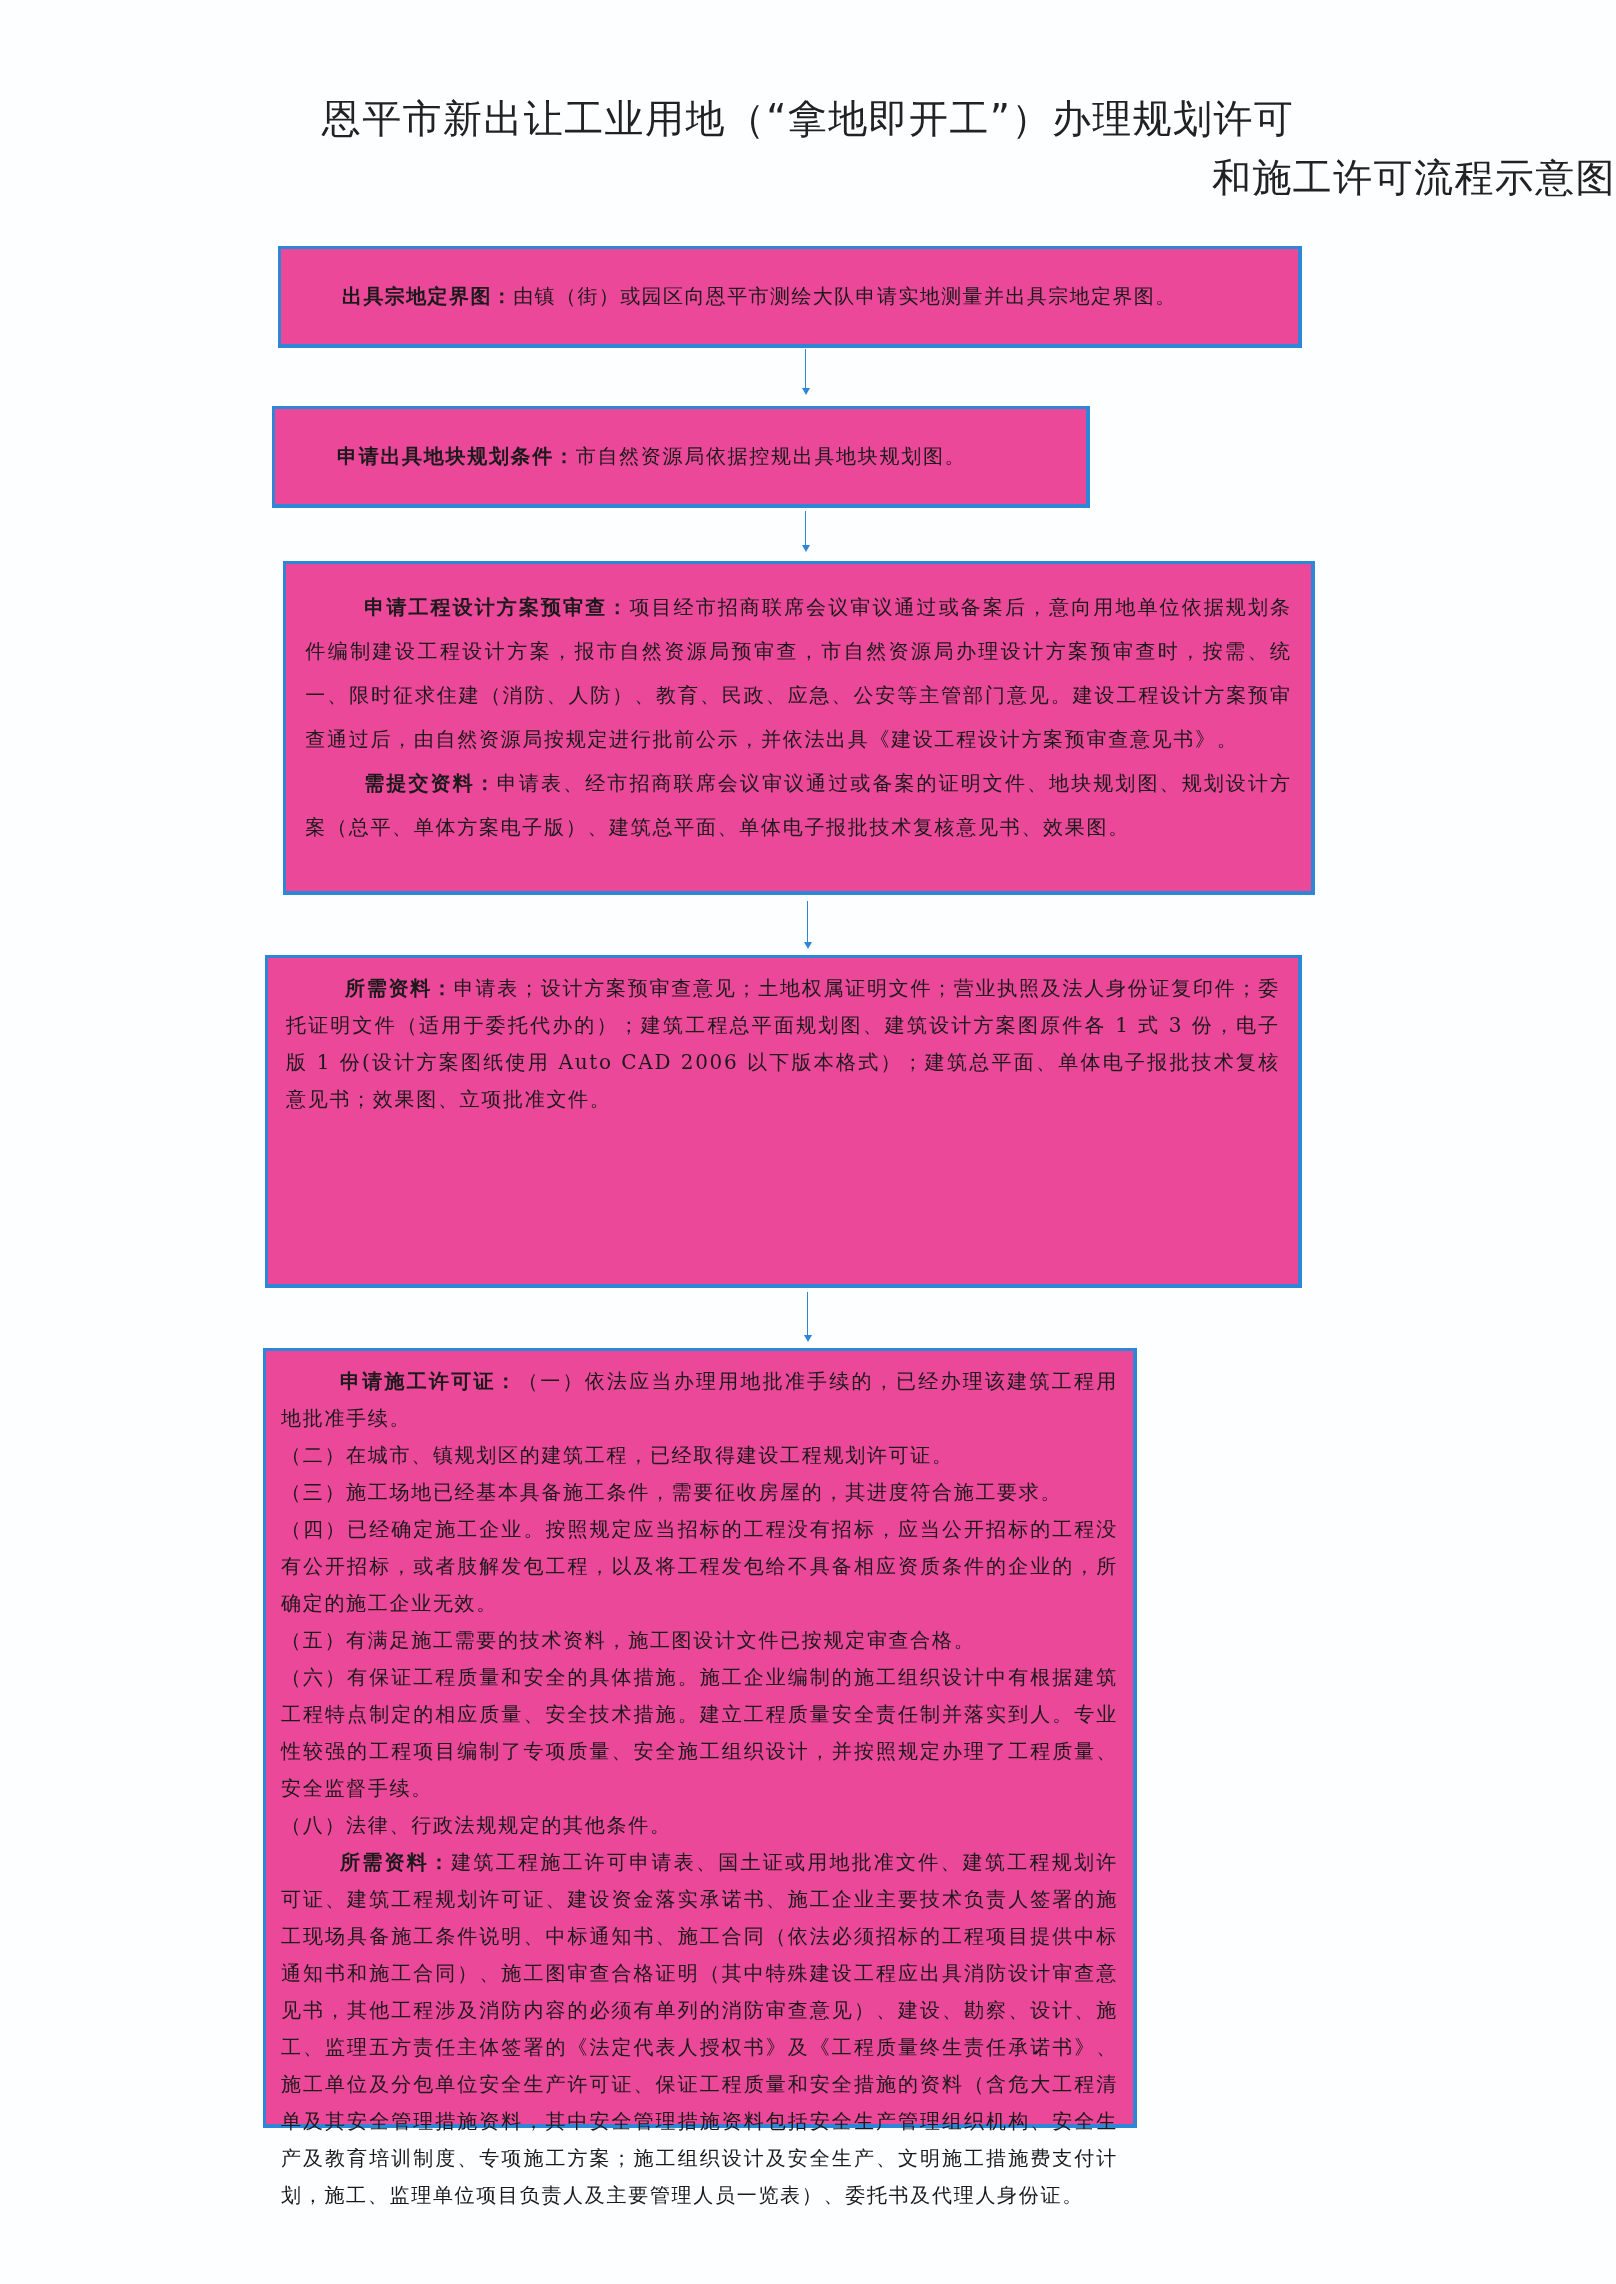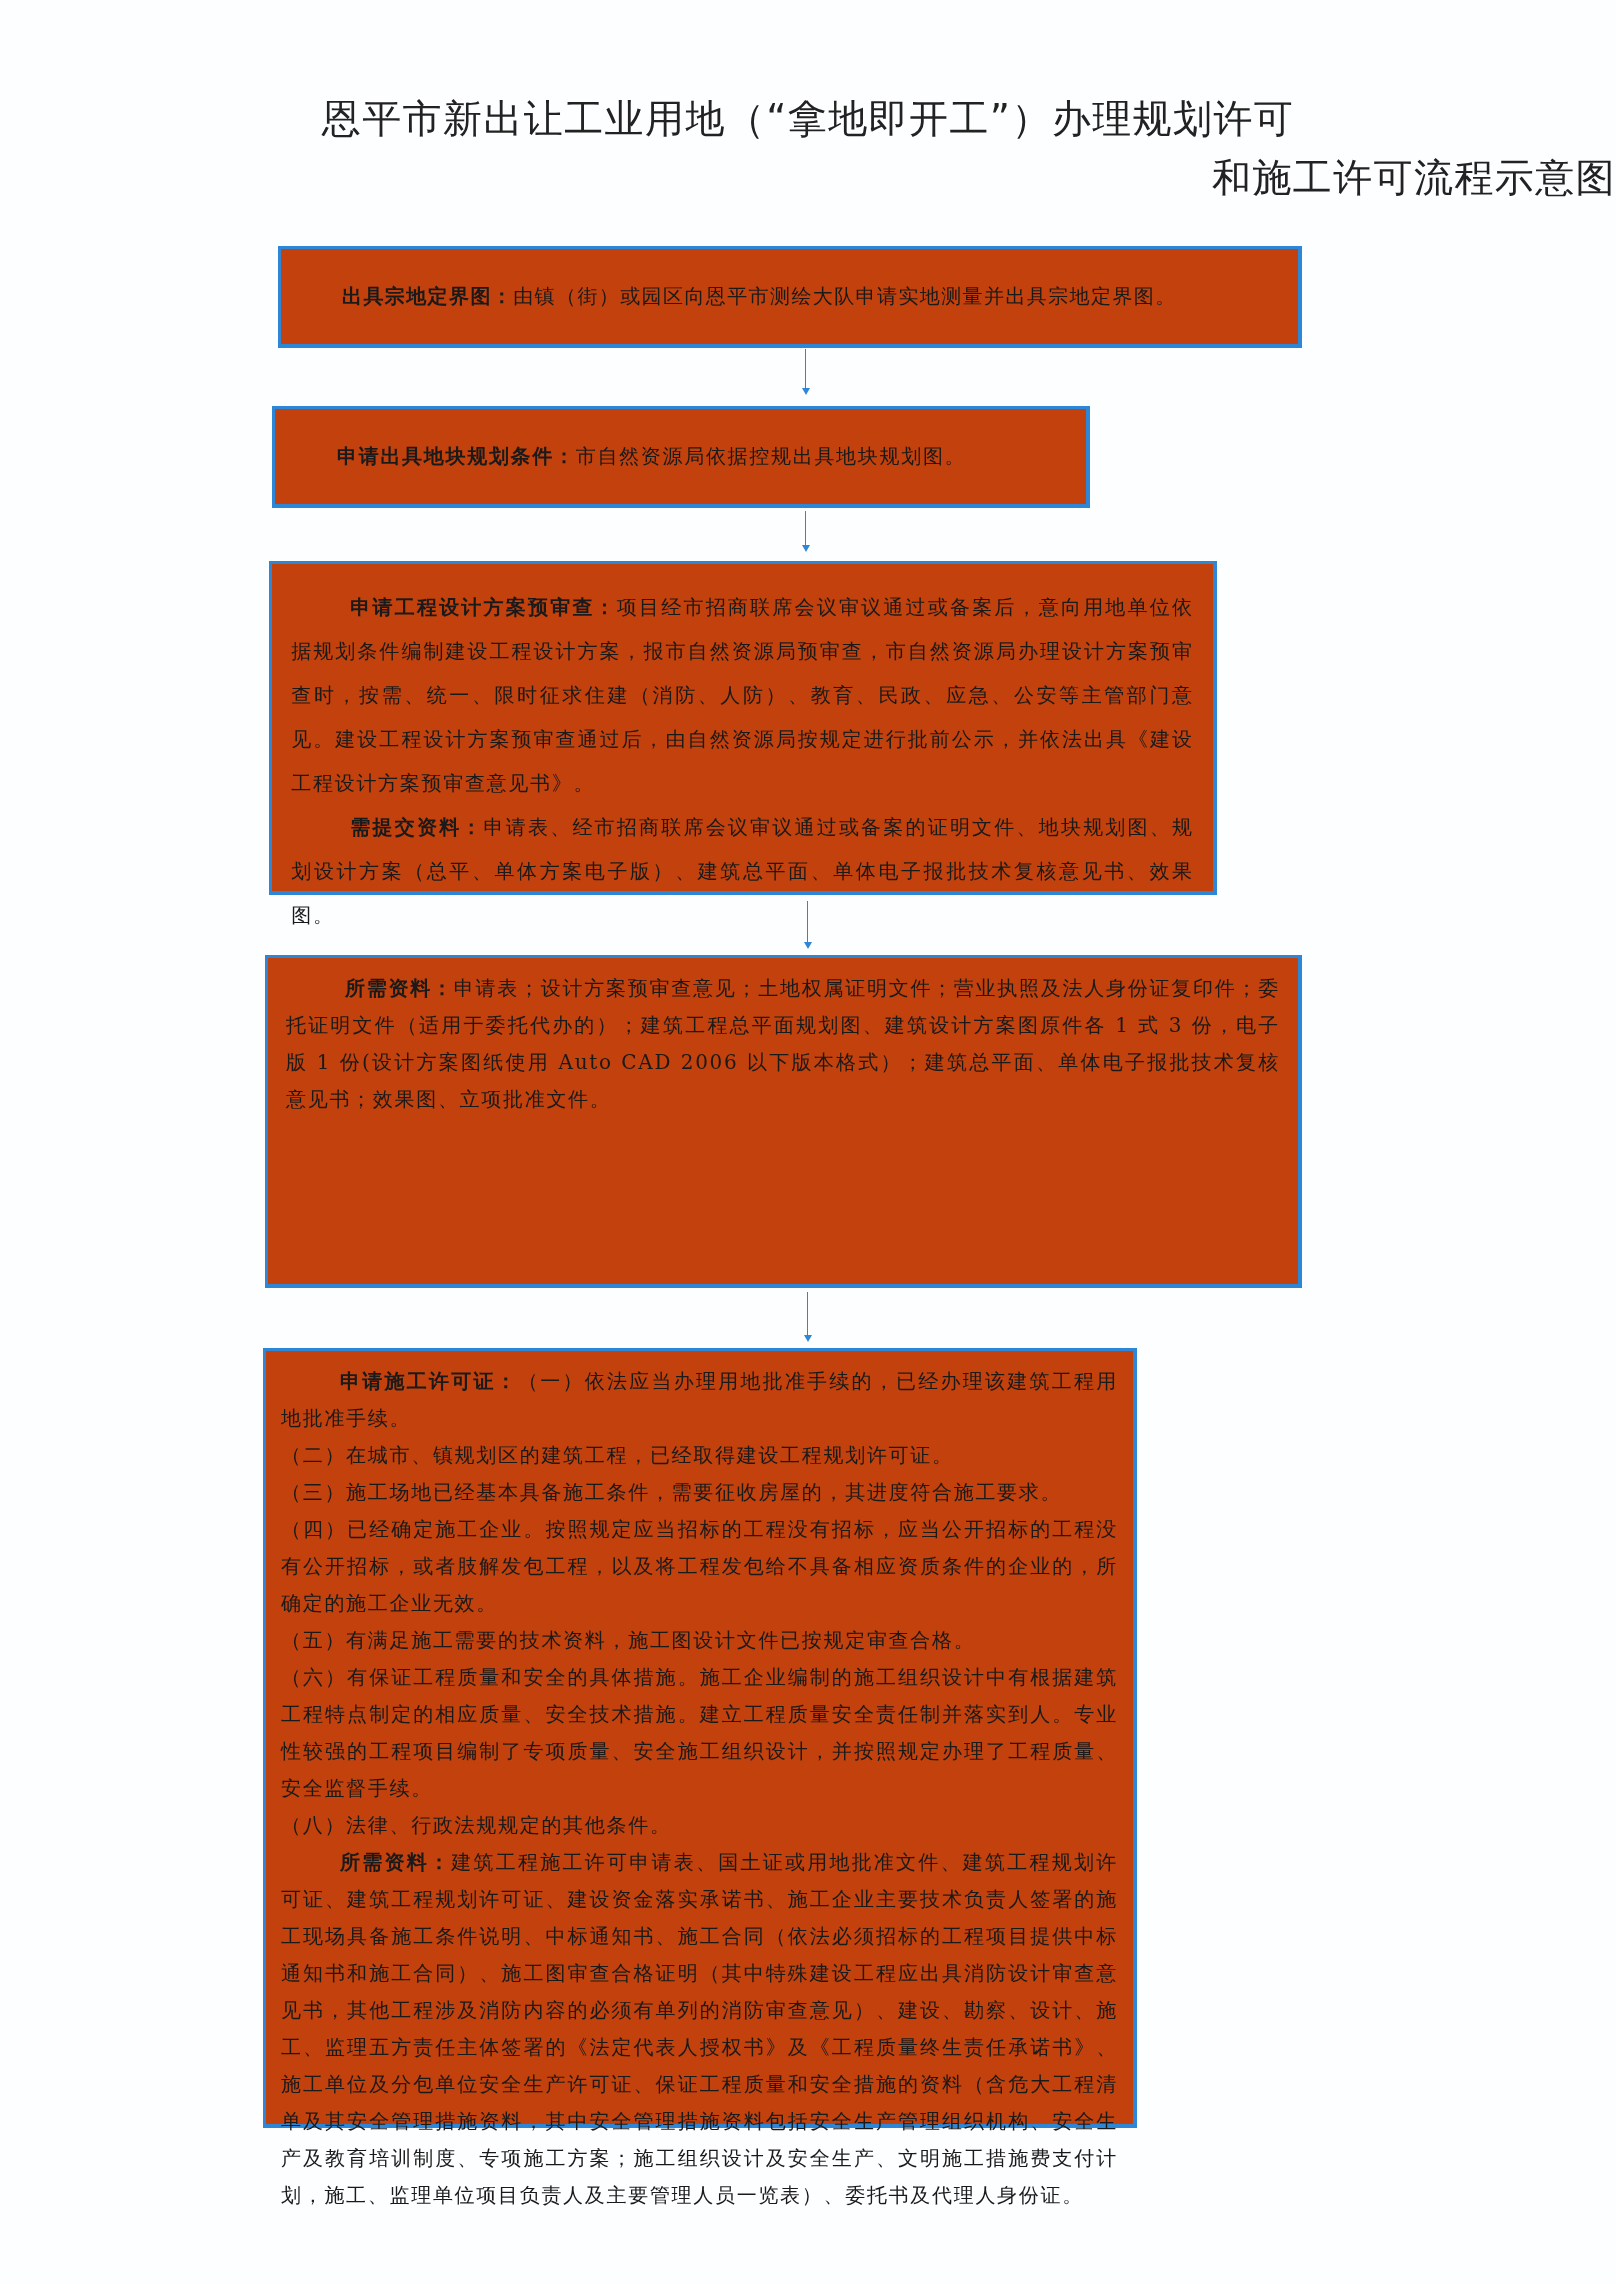--- a/index.html
+++ b/index.html
@@ -17,21 +17,21 @@
       font-weight: normal; font-size: 39px; color: #222; letter-spacing: 1.4px;
       margin: 0;
     }
     .t1 { top: 92px; }
     .t2 { top: 151px; text-align: right; }
     .box {
       position: absolute; box-sizing: border-box;
       border: 3.5px solid #2e86d6;
       border-right-width: 4.1px;
       border-bottom-width: 4.1px;
-      background: #c2410c;
+      background: #ec4899;
     }
     .para {
       font-size: 20px; line-height: 37px; letter-spacing: 1.7px;
       margin: 0; text-align: justify;
     }
     .indent { text-indent: 59px; }
     .lbl { font-family: "DejaVu Sans", "Liberation Sans", sans-serif; font-weight: bold; }
     .arrow { position: absolute; width: 9.7px; }
     .arrow .line { position: absolute; left: 4.1px; top: 0; width: 1.4px; background: #2e86d6; }
     .arrow .head {
@@ -66,21 +66,21 @@
       <span class="lbl">申请出具地块规划条件：</span><span>市自然资源局依据控规出具地块规划图。</span>
     </p>
   </div>
 </div>
 
 <div class="arrow" style="left:801px; top:511px; height:41px;">
   <div class="line" style="height:36px;"></div>
     <div class="head"></div>
 </div>
 
-<div class="box" style="left:269px; top:561px; width:948px; height:334px; padding:21px 19.3px 0 19.3px;">
+<div class="box" style="left:283px; top:561px; width:1032px; height:334px; padding:21px 19.3px 0 19.3px;">
   <p class="para indent" style="line-height:44px;">
     <span class="lbl">申请工程设计方案预审查：</span><span>项目经市招商联席会议审议通过或备案后，意向用地单位依据规划条件编制建设工程设计方案，报市自然资源局预审查，市自然资源局办理设计方案预审查时，按需、统一、限时征求住建（消防、人防）、教育、民政、应急、公安等主管部门意见。建设工程设计方案预审查通过后，由自然资源局按规定进行批前公示，并依法出具《建设工程设计方案预审查意见书》。</span>
   </p>
   <p class="para indent" style="line-height:44px;">
     <span class="lbl">需提交资料：</span><span>申请表、经市招商联席会议审议通过或备案的证明文件、地块规划图、规划设计方案（总平、单体方案电子版）、建筑总平面、单体电子报批技术复核意见书、效果图。</span>
   </p>
 </div>
 
 <div class="arrow" style="left:803px; top:901px; height:48px;">
   <div class="line" style="height:43px;"></div>

